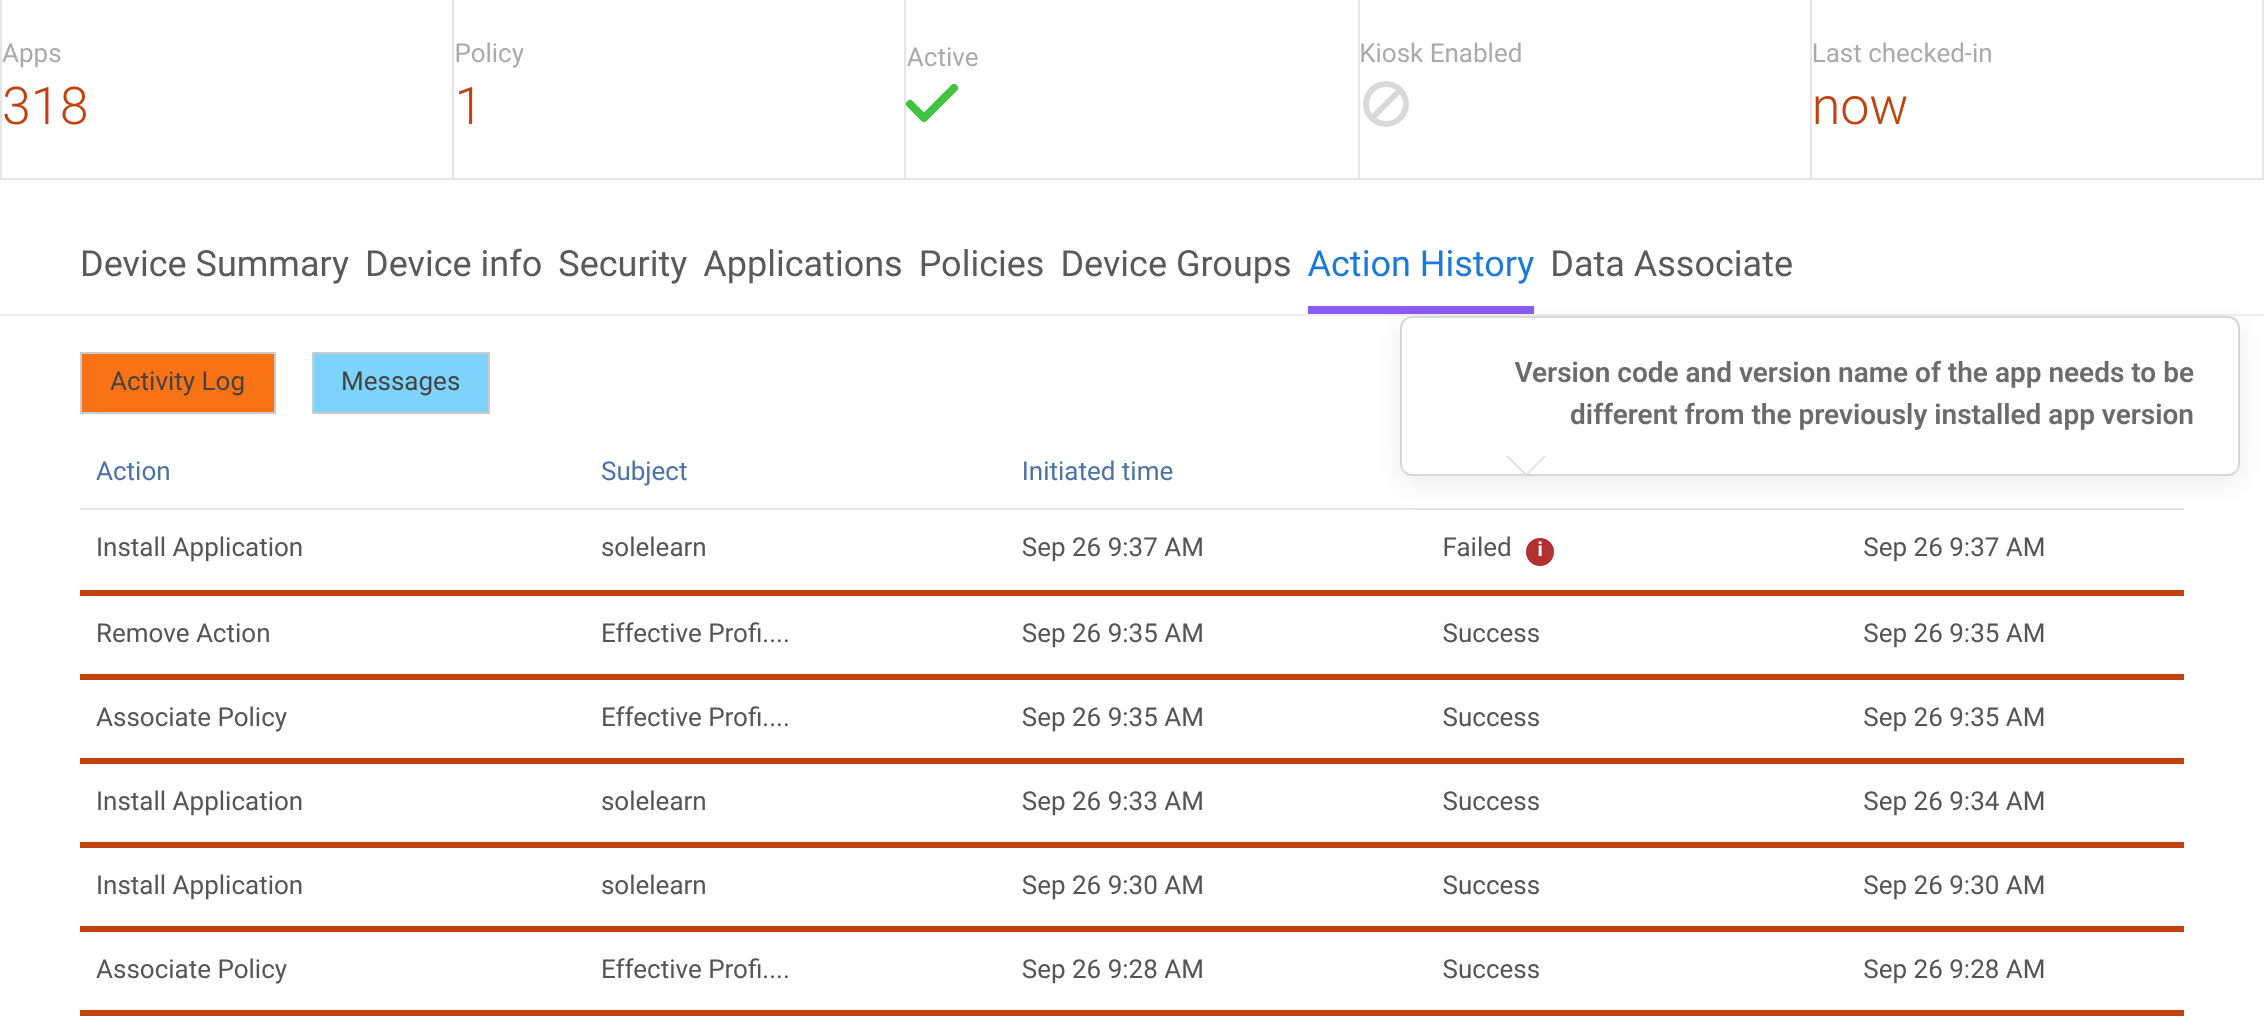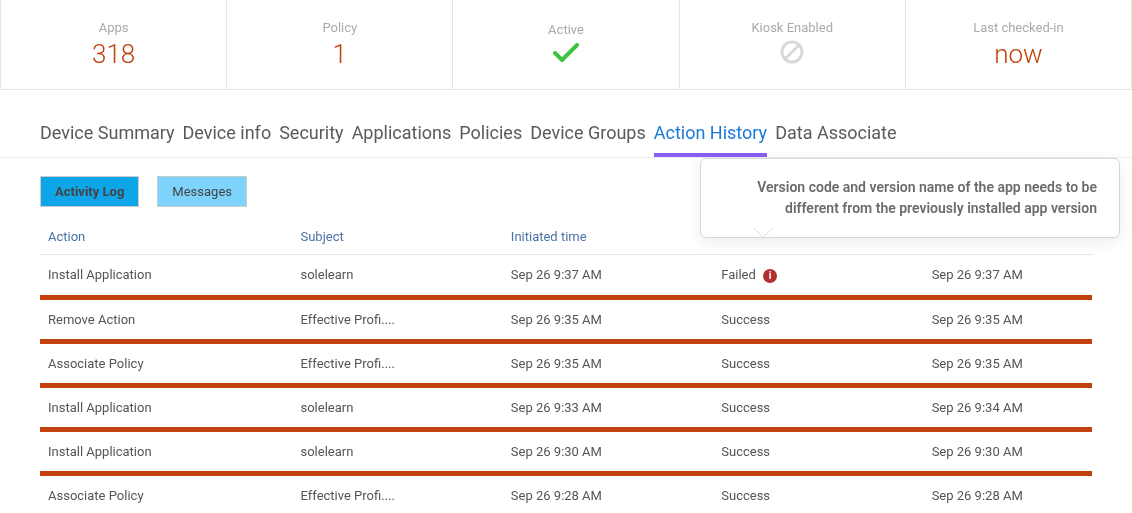--- a/index.html
+++ b/index.html
@@ -17,21 +17,21 @@
     display: flex;
     border: 1px solid #e5e5e5;
     border-top: none;
     height: 90px;
   }
   .stat-cell {
     flex: 1;
     border-right: 1px solid #e5e5e5;
     display: flex;
     flex-direction: column;
-    align-items: center;
+    align-items: flex-start;
     justify-content: center;
     padding: 12px 0;
   }
   .stat-cell:last-child { border-right: none; }
   .stat-label {
     font-size: 13px;
     color: #aaa;
     margin-bottom: 4px;
   }
   .stat-value {
@@ -71,21 +71,21 @@
     position: relative;
   }
   .subtab {
     border: 1px solid #ccc;
     padding: 7px 14px;
     font-size: 13px;
     color: #444;
     cursor: pointer;
     background: #7dd3fc;
   }
-  .subtab.active { background: #0ea5e9; font-weight: bold; }
+  .subtab.active { background: #f97316; }
   .subtab + .subtab { margin-left: 18px; }
 
   .toolbar-right {
     margin-left: auto;
     display: flex;
     align-items: center;
     gap: 14px;
   }
   .search-box {
     width: 160px;
@@ -136,21 +136,21 @@
   }
   table.log th {
     text-align: left;
     font-weight: 400;
     color: #4a72a6;
     padding: 10px 8px;
     border-bottom: 1px solid #e5e5e5;
   }
   table.log td {
     padding: 12px 8px;
-    border-bottom: 5px solid #c2410c;
+    border-bottom: 3px solid #c2410c;
     color: #555;
   }
   .col-action   { width: 24%; }
   .col-subject  { width: 20%; }
   .col-init     { width: 20%; }
   .col-status   { width: 20%; }
   .col-checked  { width: 16%; }
   .status-failed { color: #b33030; }
   .info-badge {
     display: inline-flex;

